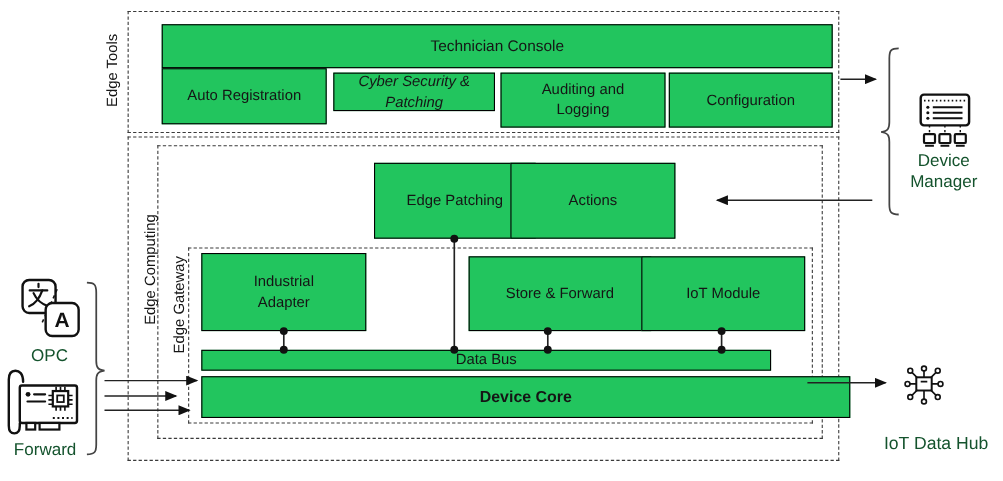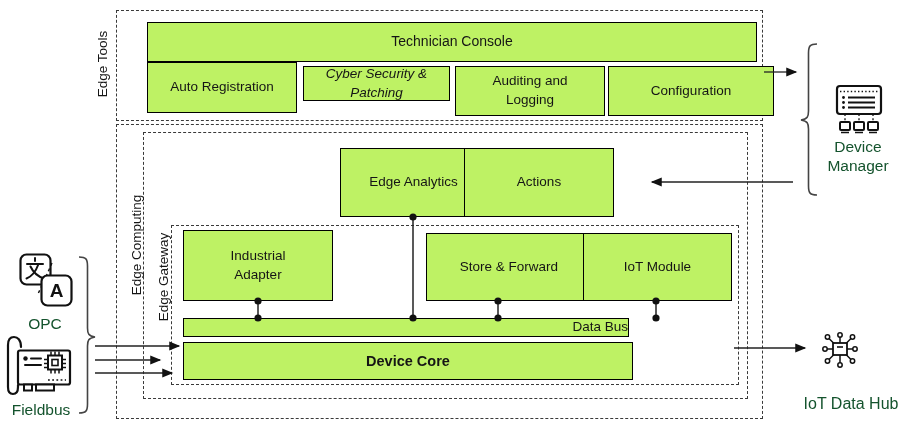--- a/index.html
+++ b/index.html
@@ -3,21 +3,21 @@
 <meta charset="utf-8">
 <style>
   html,body{margin:0;padding:0;background:#fff;}
   .stage{
     position:relative;width:912px;height:437px;background:#ffffff;
     font-family:"Liberation Sans",sans-serif;color:#111;overflow:hidden;
   }
   .stage *{box-sizing:border-box;}
   .dashed-box{position:absolute;border:1.2px dashed #3a3a3a;background:transparent;z-index:1;}
   .solid-box{
-    position:absolute;border:1.4px solid #000;background:#bef264;z-index:2;
+    position:absolute;border:1.4px solid #000;background:#22c55e;z-index:2;
     display:flex;align-items:center;justify-content:center;text-align:center;
     font-size:13.5px;line-height:1.4;color:#151515;
   }
   .inner-constrain{display:inline-block;}
   .vlabel{
     position:absolute;z-index:3;white-space:nowrap;font-size:13.5px;color:#151515;
     transform:translate(-50%,-50%) rotate(-90deg);transform-origin:center center;
   }
   .icon-wrap{position:absolute;z-index:3;}
   .icon-label{
@@ -46,44 +46,44 @@
   </div>
   <div class="solid-box" style="left:147px;top:62px;width:150px;height:51px;">
     <span>Auto Registration</span>
   </div>
   <div class="solid-box" style="left:303px;top:66px;width:147px;height:35px;font-style:italic;">
     <span class="inner-constrain" style="max-width:122px;">Cyber Security &amp; Patching</span>
   </div>
   <div class="solid-box" style="left:455px;top:66px;width:150px;height:50px;">
     <span class="inner-constrain" style="max-width:96px;">Auditing and Logging</span>
   </div>
-  <div class="solid-box" style="left:608px;top:66px;width:166px;height:50px;">
+  <div class="solid-box" style="left:608px;top:66px;width:149px;height:50px;">
     <span>Configuration</span>
   </div>
 
   <div class="solid-box" style="left:340px;top:148px;width:147px;height:69px;">
-    <span>Edge Analytics</span>
+    <span>Edge Patching</span>
   </div>
   <div class="solid-box" style="left:464px;top:148px;width:150px;height:69px;">
     <span>Actions</span>
   </div>
 
   <div class="solid-box" style="left:183px;top:230px;width:150px;height:71px;">
     <span class="inner-constrain" style="max-width:92px;">Industrial Adapter</span>
   </div>
   <div class="solid-box" style="left:426px;top:233px;width:166px;height:68px;">
     <span>Store &amp; Forward</span>
   </div>
   <div class="solid-box" style="left:583px;top:233px;width:149px;height:68px;">
     <span>IoT Module</span>
   </div>
-  <div class="solid-box" style="left:183px;top:318px;width:446px;height:19px;font-size:13.5px;justify-content:flex-end;">
+  <div class="solid-box" style="left:183px;top:318px;width:518px;height:19px;font-size:13.5px;">
     <span>Data Bus</span>
   </div>
-  <div class="solid-box bold" style="left:183px;top:342px;width:450px;height:38px;font-size:14.5px;">
+  <div class="solid-box bold" style="left:183px;top:342px;width:590px;height:38px;font-size:14.5px;">
     <span>Device Core</span>
   </div>
 
   <div class="icon-wrap" style="left:18px;top:252px;">
     <svg width="56" height="56" viewBox="0 0 56 56" fill="none">
       <rect x="2.5" y="2.5" width="30" height="30" rx="6" stroke="#111" stroke-width="2.2" fill="#fff"></rect>
       <path d="M17,6 L17,9" stroke="#111" stroke-width="2" stroke-linecap="round"></path>
       <path d="M9,12 L25,12" stroke="#111" stroke-width="2" stroke-linecap="round"></path>
       <path d="M20.5,12 C18,19 13.5,24.5 8.5,26.5" stroke="#111" stroke-width="2" stroke-linecap="round"></path>
       <path d="M12.5,14.5 C15,20 20,24.5 26,26.5" stroke="#111" stroke-width="2" stroke-linecap="round"></path>
@@ -102,21 +102,21 @@
       <path d="M29,24.5 L39,24.5 M23,31 L39,31" stroke="#111" stroke-width="2" stroke-linecap="round"></path>
       <rect x="46" y="21.5" width="14" height="14" stroke="#111" stroke-width="2" fill="#fff"></rect>
       <rect x="50" y="25.5" width="6" height="6" stroke="#111" stroke-width="1.6" fill="#fff"></rect>
       <path d="M49,21.5 V17.5 M53,21.5 V17.5 M57,21.5 V17.5 M49,35.5 V39.5 M53,35.5 V39.5 M57,35.5 V39.5
                M46,25.5 H42 M46,29.5 H42 M46,33.5 H42 M60,25.5 H64 M60,29.5 H64 M60,33.5 H64" stroke="#111" stroke-width="1.5"></path>
       <path d="M46,46 H64" stroke="#111" stroke-width="1.6" stroke-dasharray="1.8 2.4"></path>
       <rect x="22" y="50.5" width="8" height="6" stroke="#111" stroke-width="2" fill="#fff"></rect>
       <rect x="34" y="50.5" width="18" height="6" stroke="#111" stroke-width="2" fill="#fff"></rect>
     </svg>
   </div>
-  <div class="icon-label" style="left:4px;top:400px;width:74px;">Fieldbus</div>
+  <div class="icon-label" style="left:4px;top:400px;width:74px;">Forward</div>
 
   <div class="icon-wrap" style="left:830px;top:84px;">
     <svg width="58" height="52" viewBox="0 0 58 52" fill="none">
       <rect x="7" y="2" width="44" height="28" rx="3" stroke="#111" stroke-width="2.2" fill="#fff"></rect>
       <path d="M10,7.5 H48" stroke="#111" stroke-width="1.6" stroke-dasharray="1.4 2.2"></path>
       <circle cx="13.5" cy="13.5" r="1.4" fill="#111"></circle>
       <circle cx="13.5" cy="18.5" r="1.4" fill="#111"></circle>
       <circle cx="13.5" cy="23.5" r="1.4" fill="#111"></circle>
       <path d="M18,13.5 H45 M18,18.5 H45 M18,23.5 H45" stroke="#111" stroke-width="1.9"></path>
       <path d="M15,30 V38 M29,30 V38 M43,30 V38" stroke="#111" stroke-width="1.3" stroke-dasharray="2 2.2"></path>

